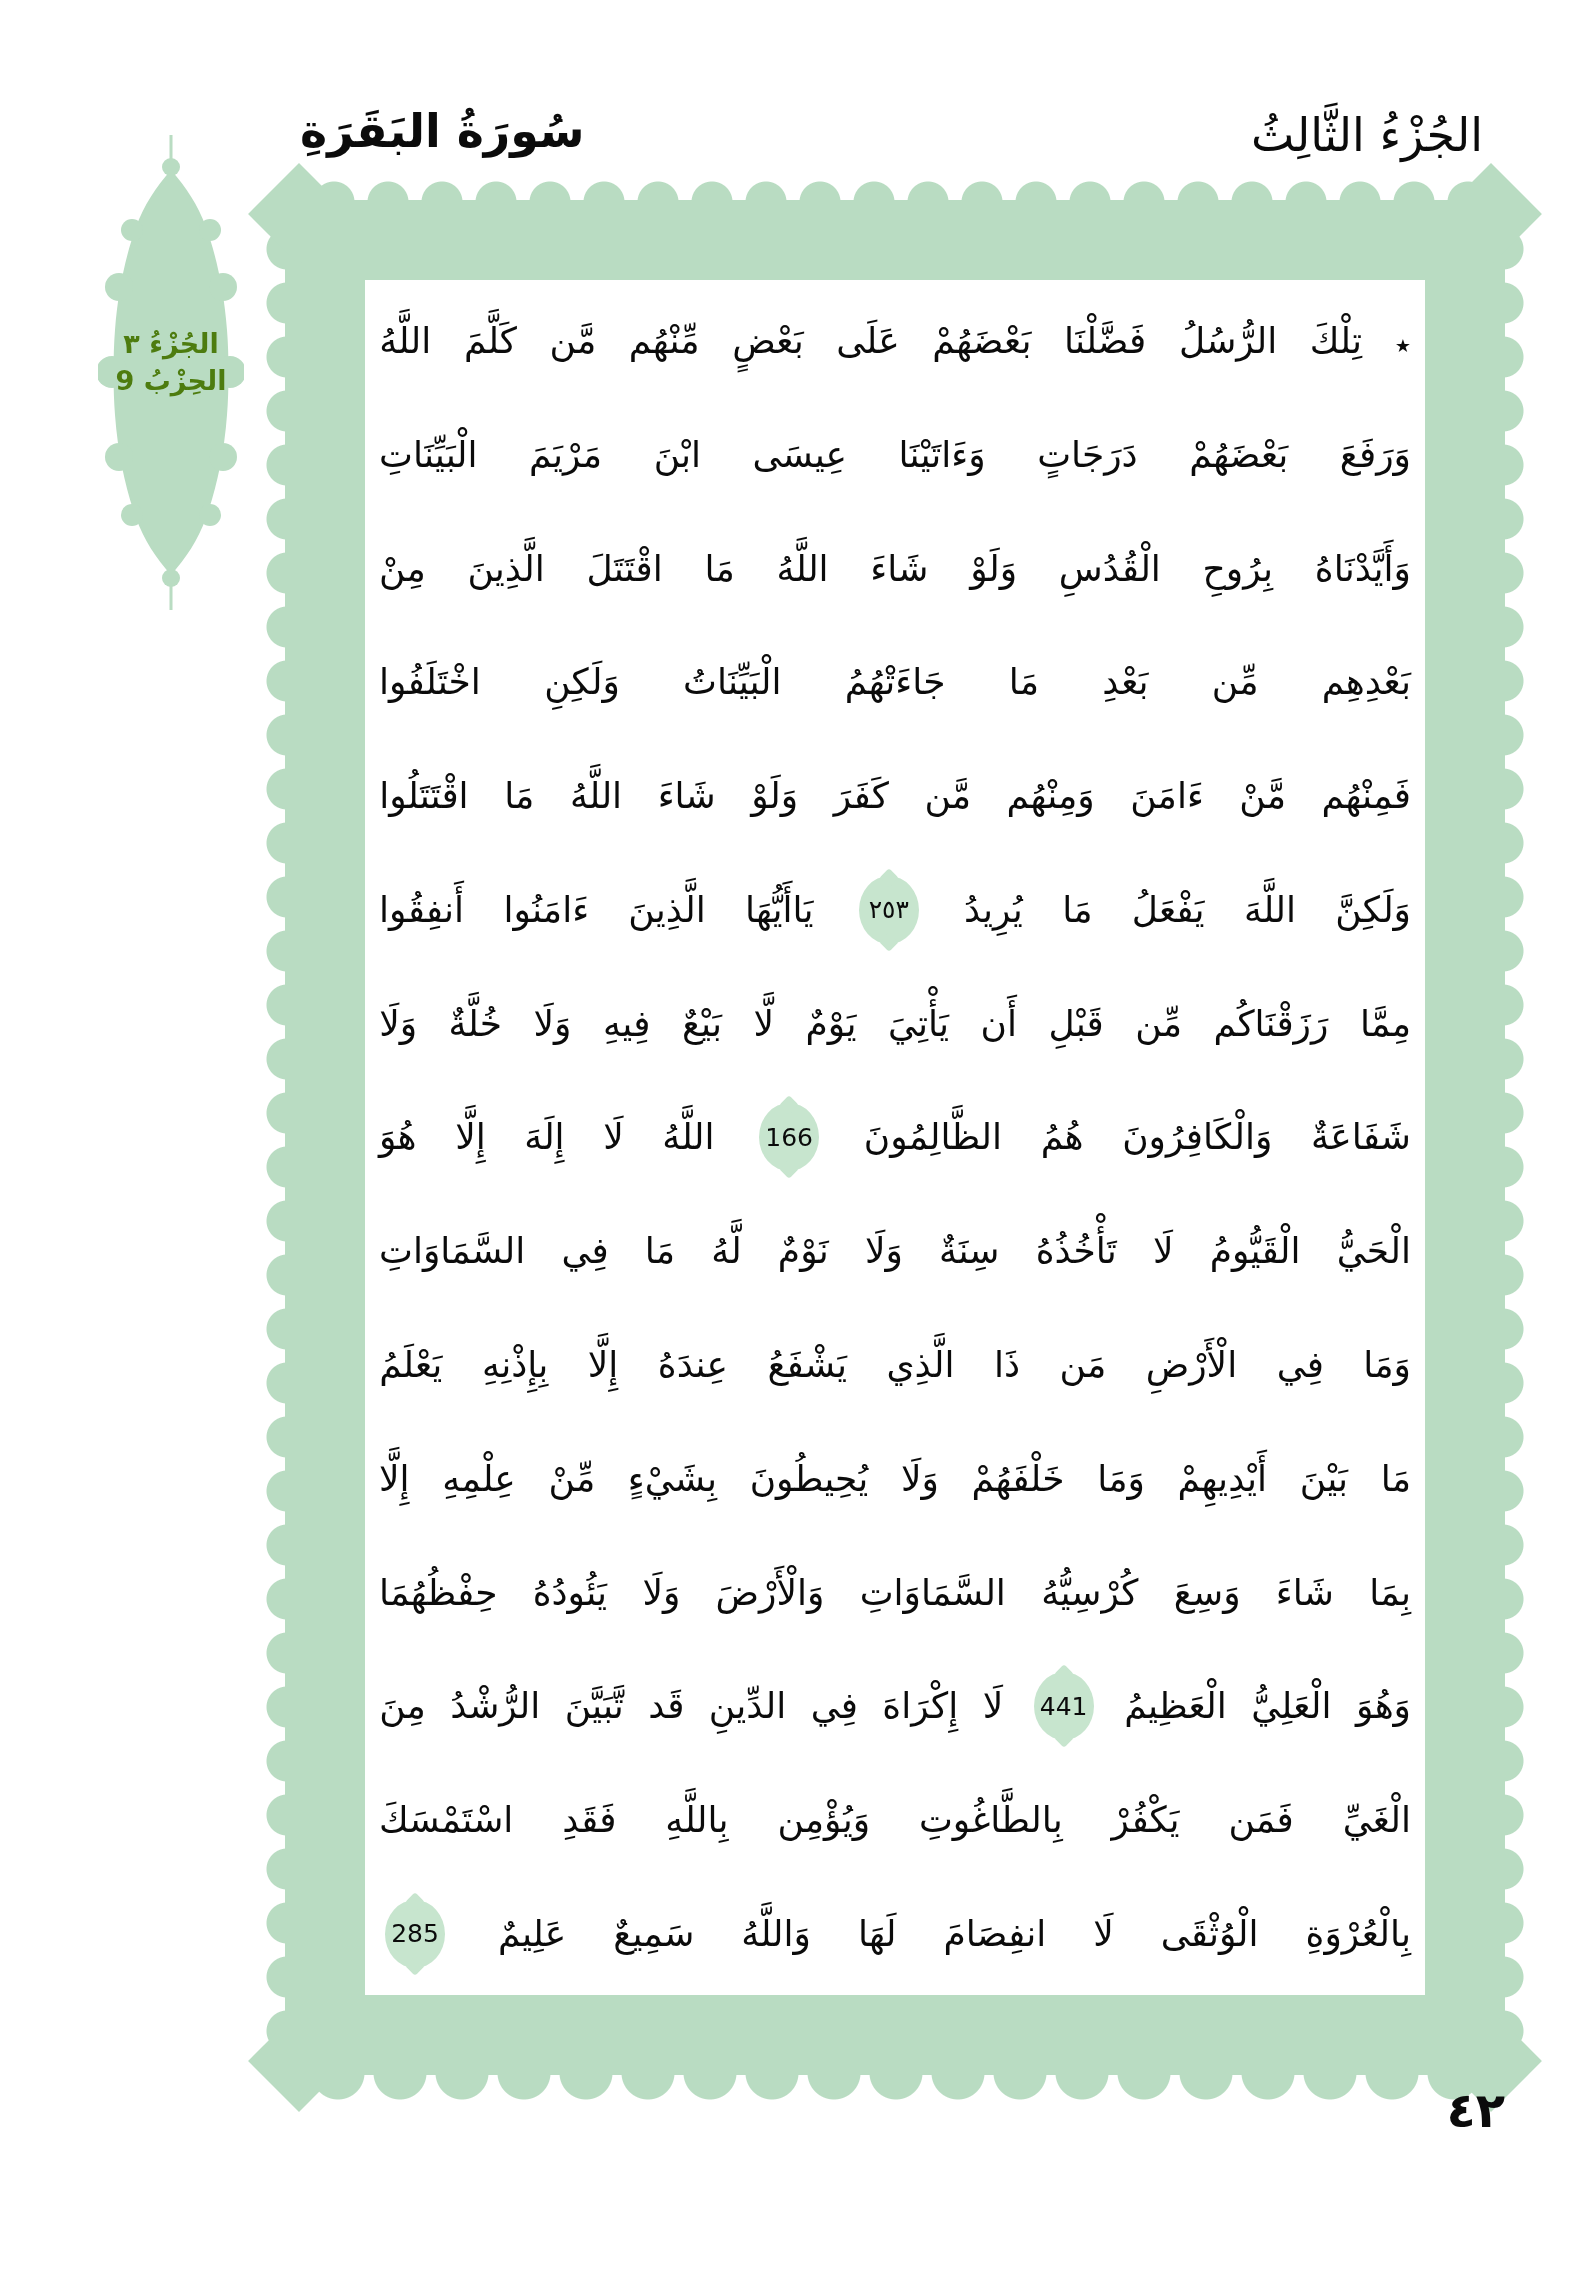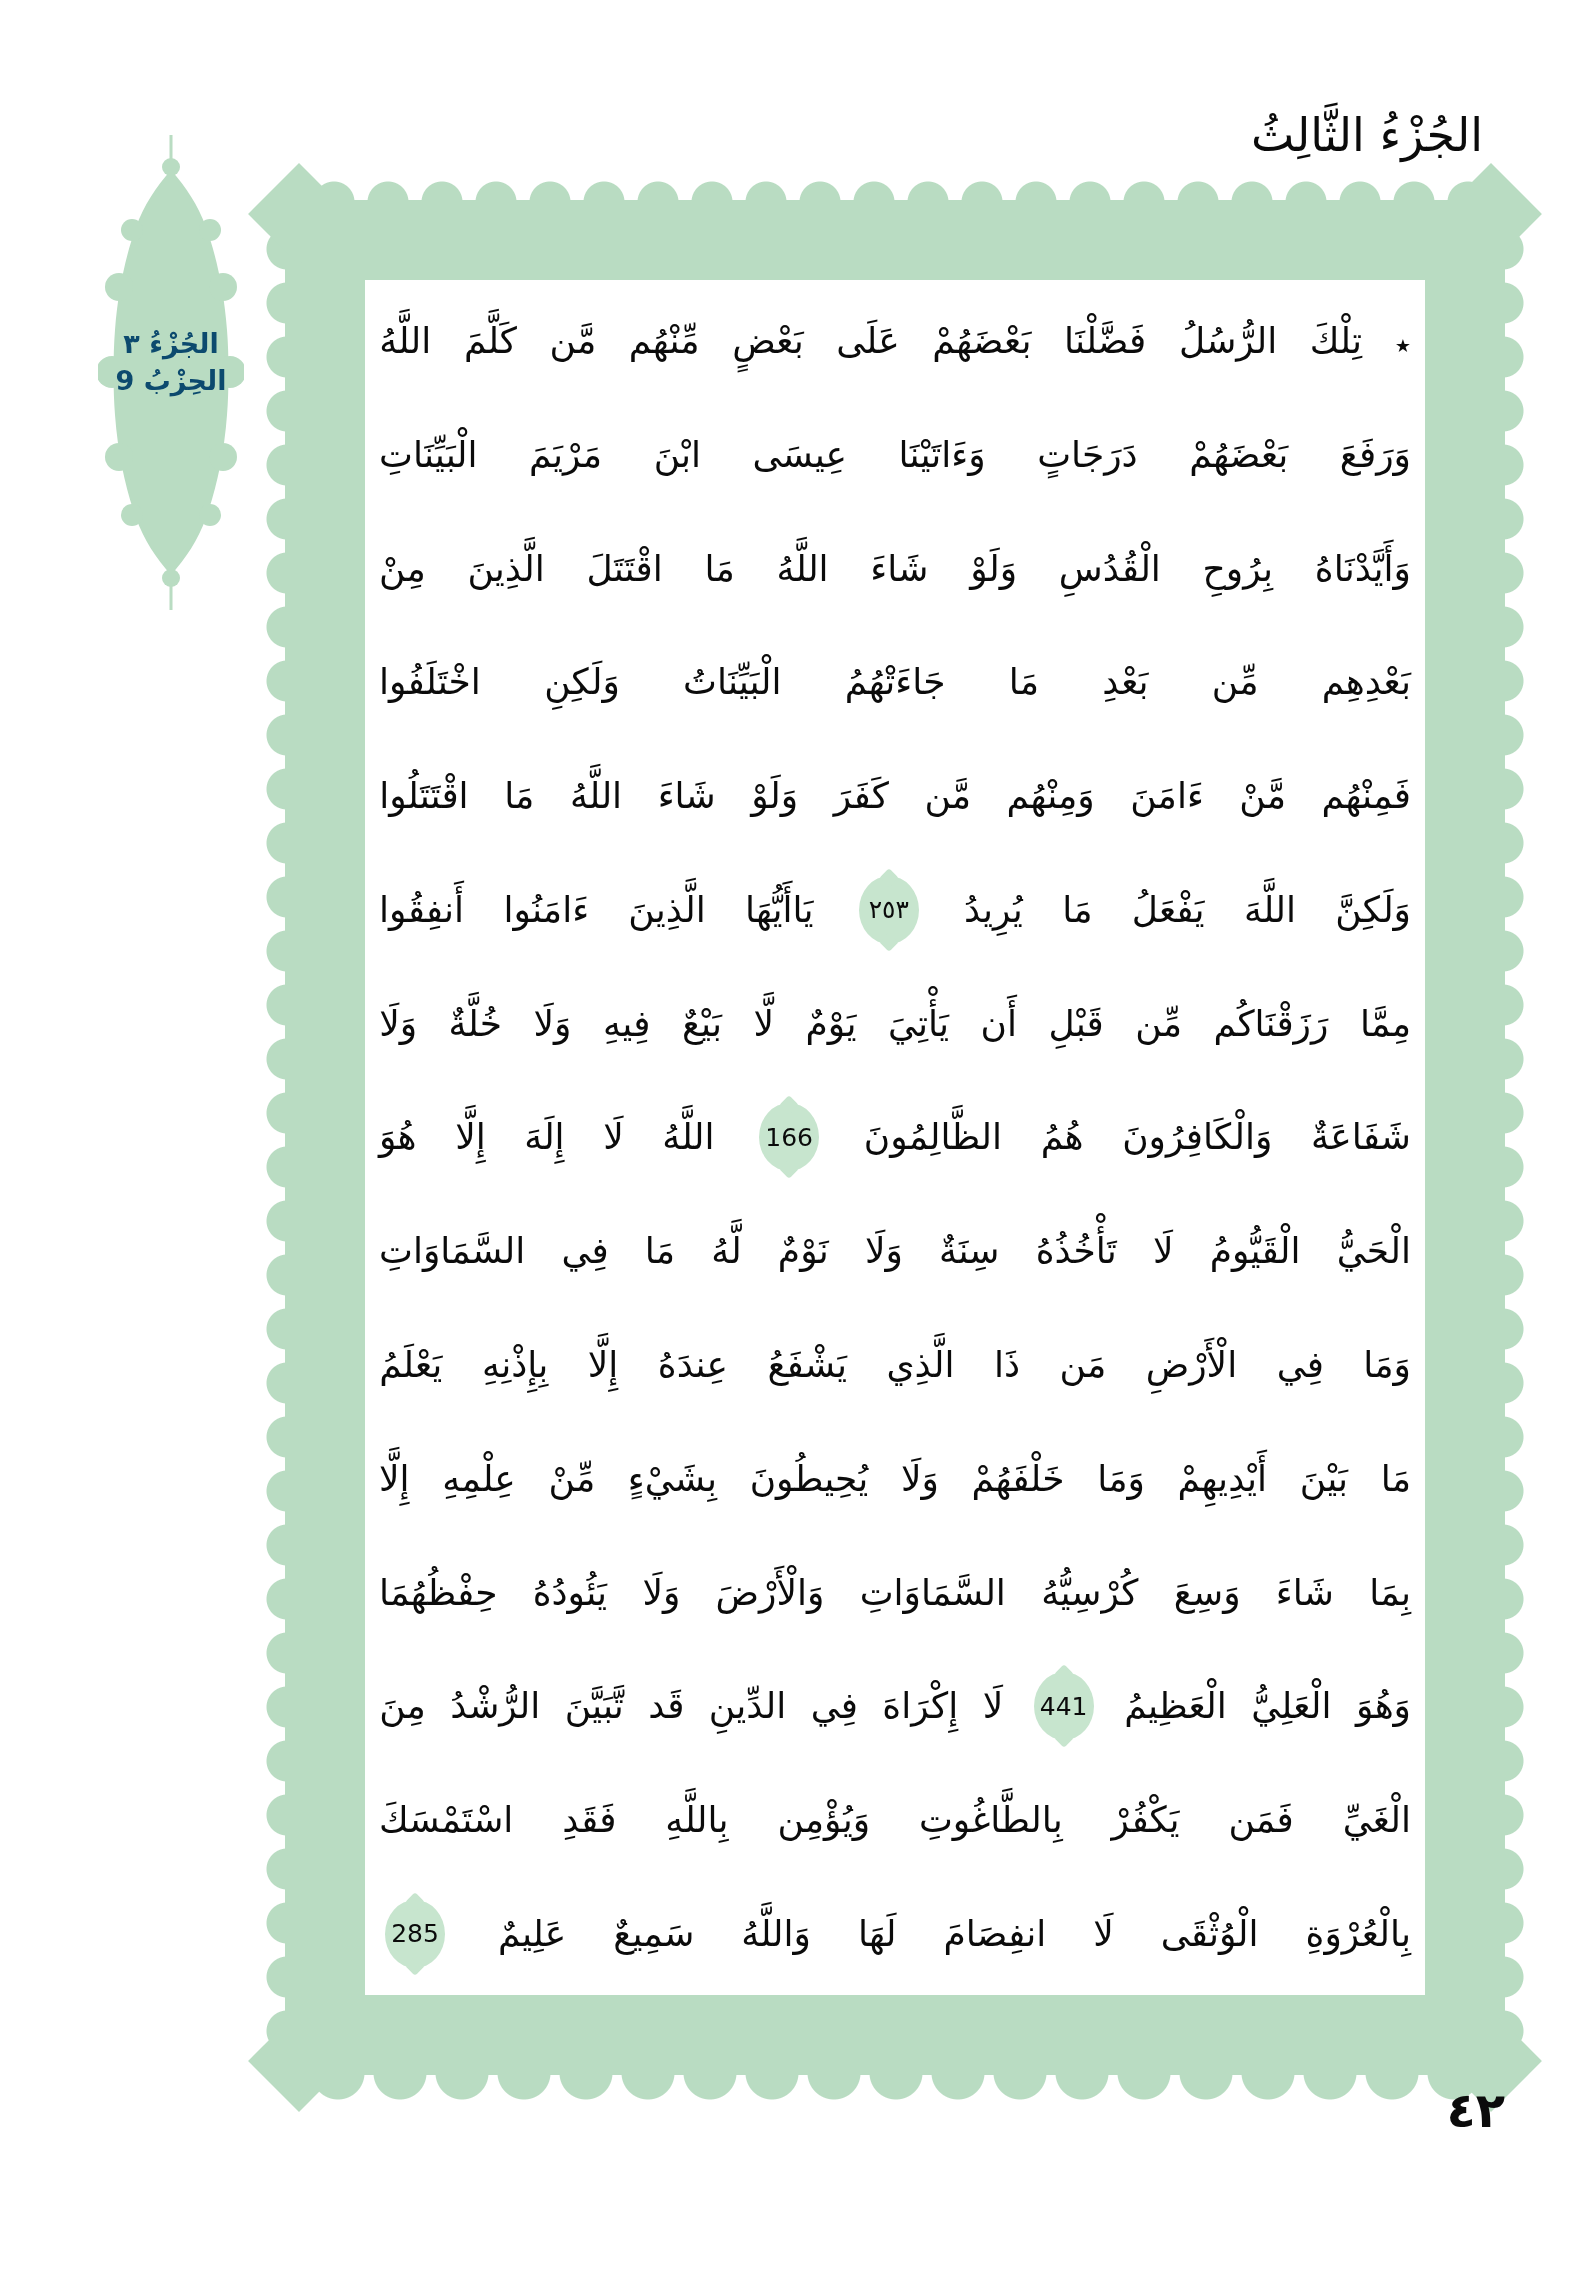--- a/index.html
+++ b/index.html
@@ -10,21 +10,21 @@
   
   .header-right{position:absolute;top:108px;right:112px;font-size:46px;font-weight:normal;direction:rtl;white-space:nowrap;}
   .header-left{position:absolute;top:104px;left:300px;font-size:46px;font-weight:bold;direction:rtl;white-space:nowrap;}
   
   .medallion{position:absolute;left:98px;top:135px;width:146px;height:475px;}
   .medallion svg{position:absolute;inset:0;width:100%;height:100%;}
   .medallion .leaf-fill{fill:var(--frame-green,#b9dcc2);}
   .medallion .leaf-stroke{stroke:var(--frame-green,#b9dcc2);}
   .medallion-text{
     position:absolute;left:0;top:190px;width:100%;text-align:center;direction:rtl;
-    font-size:27px;line-height:37px;font-weight:bold;color:#0c4a6e;
+    font-size:27px;line-height:37px;font-weight:bold;color:#4d7c0f;
   }
   
   .frame{position:absolute;left:285px;top:200px;width:1220px;height:1875px;background:var(--frame-green,#b9dcc2);}
   .sc{position:absolute;background-repeat:repeat;}
   .sc-top{left:22px;right:22px;top:-24px;height:26px;
     background-image:radial-gradient(circle at 50% 100%,var(--frame-green,#b9dcc2) 0 20px,rgba(0,0,0,0) 21px);
     background-size:54px 26px;background-repeat:repeat-x;background-position:0 100%;}
   .sc-bottom{left:22px;right:22px;bottom:-30px;height:32px;
     background-image:radial-gradient(circle at 50% 0%,var(--frame-green,#b9dcc2) 0 26px,rgba(0,0,0,0) 27px);
     background-size:62px 32px;background-repeat:repeat-x;background-position:0 0;}
@@ -62,20 +62,21 @@
   
   .page-number{position:absolute;top:2082px;left:285px;width:1220px;text-align:right;
     font-size:48px;font-weight:bold;direction:rtl;}
 </style>
 </head>
 <body>
 
 <div class="canvas">
 
   <div class="header-right">الجُزْءُ الثَّالِثُ</div>
+  <div class="header-left">سُورَةُ البَقَرَةِ</div>
 
   <div class="medallion">
     <svg viewBox="0 0 146 475" aria-hidden="true">
       <line class="leaf-stroke" x1="73" y1="0" x2="73" y2="475" stroke-width="3"></line>
       <circle class="leaf-fill" cx="73" cy="32" r="9"></circle>
       <circle class="leaf-fill" cx="73" cy="443" r="9"></circle>
       <path class="leaf-fill" d="M73 35 C 88 52, 100 70, 108 92 C 118 120, 126 155, 129 195 C 131 220, 131 255, 129 280 C 126 320, 118 355, 108 383 C 100 405, 88 423, 73 440 C 58 423, 46 405, 38 383 C 28 355, 20 320, 17 280 C 15 255, 15 220, 17 195 C 20 155, 28 120, 38 92 C 46 70, 58 52, 73 35 Z"></path>
       <circle class="leaf-fill" cx="34" cy="95" r="11"></circle>
         <circle class="leaf-fill" cx="112" cy="95" r="11"></circle>
       <circle class="leaf-fill" cx="21" cy="152" r="14"></circle>

